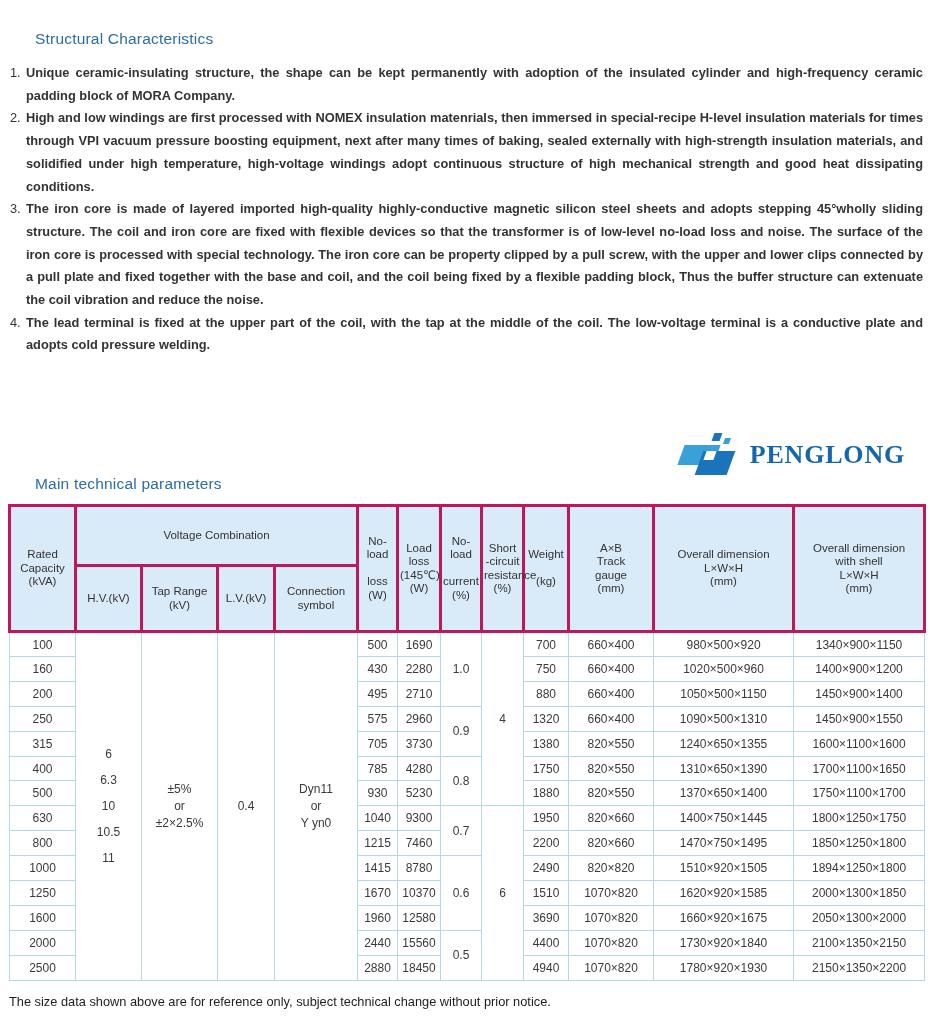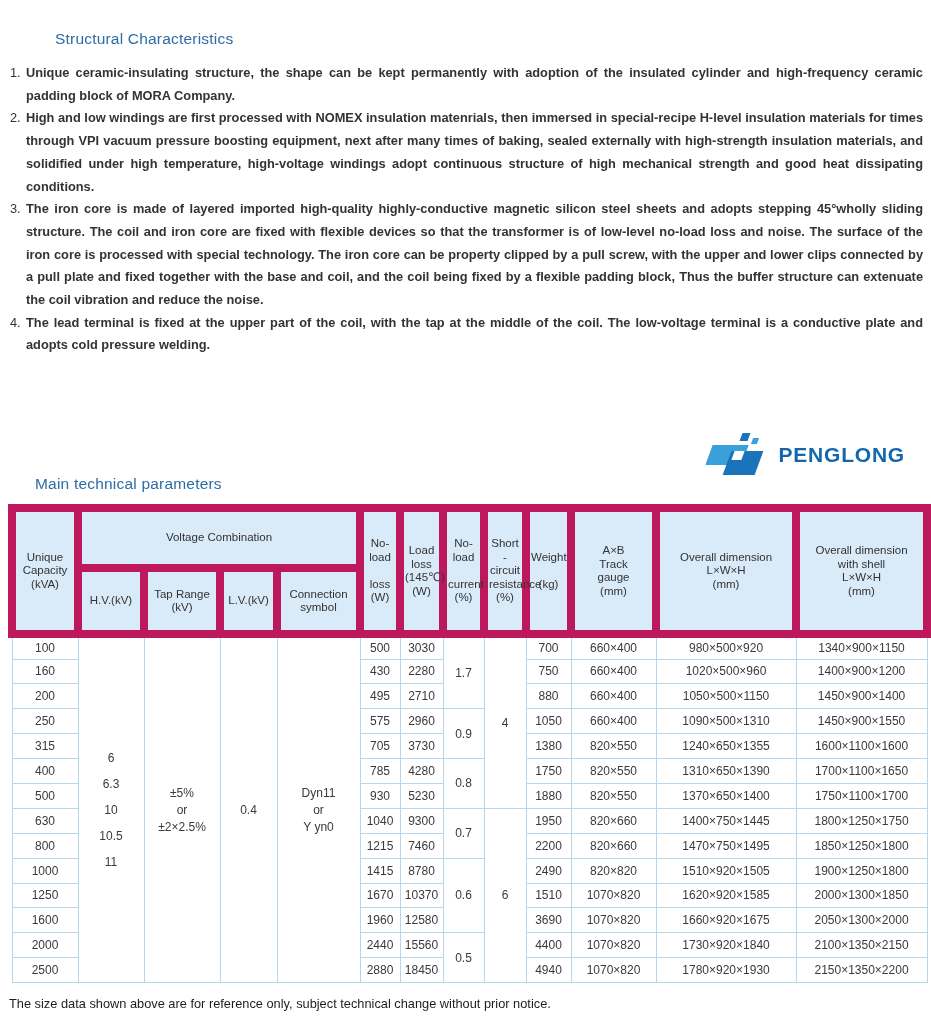--- a/index.html
+++ b/index.html
@@ -5,21 +5,21 @@
   * { margin:0; padding:0; box-sizing:border-box; }
   html,body { background:#ffffff; }
   .page {
     width:931px; height:1024px; background:#fff; position:relative;
     font-family:"Liberation Sans", "DejaVu Sans", sans-serif;
     color:#2e2e2e; overflow:hidden;
   }
   .h-blue {
     color:#2c6ca6; font-size:15.5px; font-weight:500; letter-spacing:0.2px;
   }
-  .section1-title { margin:30px 0 0 55px; }
+  .section1-title { margin:30px 0 0 35px; }
   .list { margin:14px 6px 0 10px; }
   .list-item {
     display:flex; font-size:12.8px; line-height:22.7px; color:#333;
   }
   .list-item .num { width:16px; flex:0 0 16px; text-align:left; }
   .list-item .txt { flex:1; text-align:justify; padding-right:2px;font-weight:bold; }
 
   .logo-row {
     margin:74px 26px 0 0; display:flex; justify-content:flex-end;
     align-items:center; height:48px;
@@ -39,31 +39,32 @@
   }
   .logo-icon .sq-dark {
     position:absolute; left:34px; top:1px; width:8px; height:8px;
     background:#1b74bb; transform:skewX(-20deg);
   }
   .logo-icon .sq-light {
     position:absolute; left:45px; top:6px; width:6px; height:6px;
     background:#3aa0da; transform:skewX(-20deg);
   }
   .logo-text {
-    font-size:21px; font-weight:bold; color:#1467ad; letter-spacing:0.8px;
+    font-size:26px; font-weight:bold; color:#1467ad; letter-spacing:0.8px;
     margin-left:9px;
+    font-family:Liberation Serif, serif;
   }
   .section2-title { margin:-4px 16px 0 35px; }
 
   table.params {
     margin:11px 0 0 8px; border-collapse:collapse; table-layout:fixed;
     width:915px;
   }
   table.params th {
-    background:#d9eaf8; border:8px solid #be185d; font-weight:400;
+    background:#d9eaf8; border:3px solid #be185d; font-weight:400;
     font-size:11.5px; line-height:13.5px; color:#333; text-align:center;
     vertical-align:middle; white-space:pre-line; padding:1px;
   }
   tr.hrow1 th { height:60px; }
   tr.hrow2 th { height:66px; }
   table.params td {
     border:1px solid #b3d8eb; text-align:center; vertical-align:middle;
     font-size:12px; color:#3a3a3a; height:24.9px; white-space:pre-line;
     padding:0 1px; background:#fff;
   }
@@ -123,21 +124,21 @@
       <col style="width:43px">
         <col style="width:41px">
         <col style="width:42px">
       <col style="width:45px">
         <col style="width:85px">
         <col style="width:140px">
       <col style="width:131px">
     </colgroup>
     <thead>
       <tr class="hrow1">
-        <th rowspan="2">Unique
+        <th rowspan="2">Rated
 Capacity
 (kVA)</th>
         <th colspan="4">Voltage Combination</th>
         <th rowspan="2">No-load
 
 loss
 (W)</th>
         <th rowspan="2">Load
 loss
 (145℃)
@@ -183,22 +184,22 @@
 10.5
 11</td>
           <td rowspan="14" class="m-mid">±5%
 or
 ±2×2.5%</td>
           <td rowspan="14" class="m-mid">0.4</td>
           <td rowspan="14" class="m-mid">Dyn11
 or
 Y yn0</td>
           <td>500</td>
-          <td>3030</td>
-          <td rowspan="3">1.7</td>
+          <td>1690</td>
+          <td rowspan="3">1.0</td>
           <td rowspan="7">4</td>
           <td>700</td>
           <td>660×400</td>
           <td>980×500×920</td>
           <td>1340×900×1150</td>
         </tr>
         <tr>
           <td>160</td>
           <td>430</td>
           <td>2280</td>
@@ -214,21 +215,21 @@
           <td>880</td>
           <td>660×400</td>
           <td>1050×500×1150</td>
           <td>1450×900×1400</td>
         </tr>
         <tr>
           <td>250</td>
           <td>575</td>
           <td>2960</td>
           <td rowspan="2">0.9</td>
-          <td>1050</td>
+          <td>1320</td>
           <td>660×400</td>
           <td>1090×500×1310</td>
           <td>1450×900×1550</td>
         </tr>
         <tr>
           <td>315</td>
           <td>705</td>
           <td>3730</td>
           <td>1380</td>
           <td>820×550</td>
@@ -275,21 +276,21 @@
           <td>1850×1250×1800</td>
         </tr>
         <tr>
           <td>1000</td>
           <td>1415</td>
           <td>8780</td>
           <td rowspan="3">0.6</td>
           <td>2490</td>
           <td>820×820</td>
           <td>1510×920×1505</td>
-          <td>1900×1250×1800</td>
+          <td>1894×1250×1800</td>
         </tr>
         <tr>
           <td>1250</td>
           <td>1670</td>
           <td>10370</td>
           <td>1510</td>
           <td>1070×820</td>
           <td>1620×920×1585</td>
           <td>2000×1300×1850</td>
         </tr>

